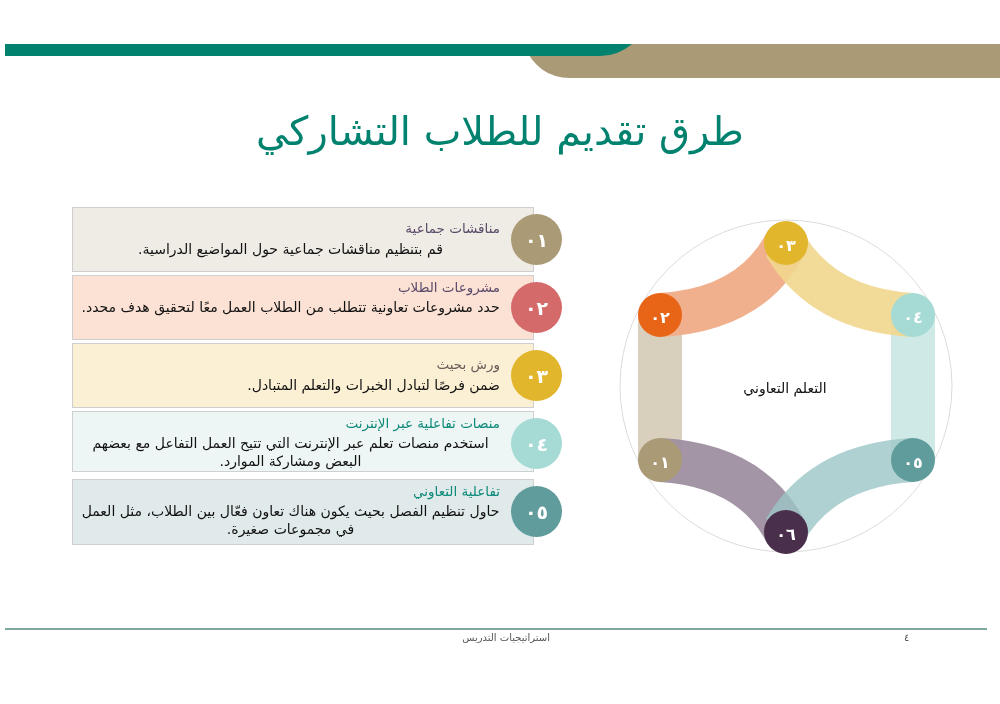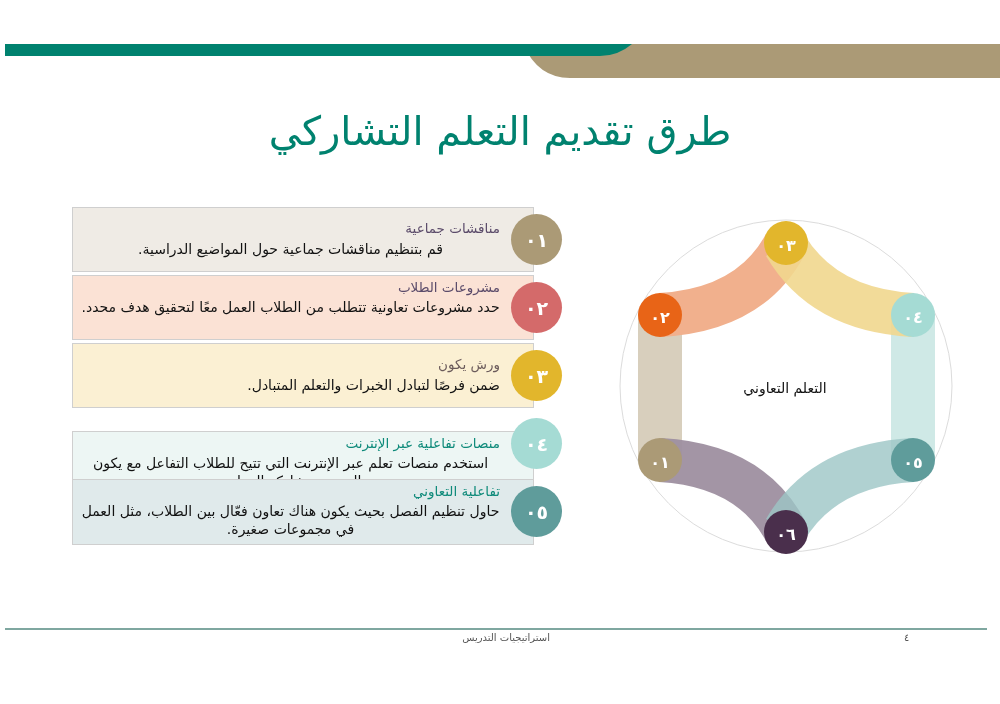--- a/index.html
+++ b/index.html
@@ -15,37 +15,37 @@
   .footer-text{position:absolute;top:632px;font-size:10px;color:#555;direction:rtl;}
 </style>
 </head>
 <body>
 
 <svg class="topbar" viewBox="0 0 1000 90">
   <path d="M523 44 L1000 44 L1000 78 L570 78 Q538 78 523 44 Z" fill="#ab9a76"></path>
   <path d="M5 44 L632 44 Q618 56 600 56 L5 56 Z" fill="#00826f"></path>
 </svg>
 
-<div class="title">طرق تقديم التعلم التشاركي</div>
+<div class="title">طرق تقديم للطلاب التشاركي</div>
 
 <div class="card" style="top:207px;height:65px;background:#efebe5;">
   <div class="head" style="top:12px;color:#5b4b6a;">مناقشات جماعية</div>
   <div class="body" style="top:32px;">قم بتنظيم مناقشات جماعية حول المواضيع الدراسية.</div>
 </div>
 <div class="card" style="top:275px;height:65px;background:#fbe2d5;">
   <div class="head" style="top:3px;color:#5b4b6a;">مشروعات الطلاب</div>
   <div class="body" style="top:22px;">حدد مشروعات تعاونية تتطلب من الطلاب العمل معًا لتحقيق هدف محدد.</div>
 </div>
 <div class="card" style="top:343px;height:65px;background:#fbf0d3;">
-  <div class="head" style="top:12px;color:#6b5b5b;">ورش يكون</div>
+  <div class="head" style="top:12px;color:#6b5b5b;">ورش بحيث</div>
   <div class="body" style="top:32px;text-align:right;">ضمن فرصًا لتبادل الخبرات والتعلم المتبادل.</div>
 </div>
-<div class="card" style="top:411px;height:61px;background:#edf6f4;margin-top:20px;">
+<div class="card" style="top:411px;height:61px;background:#edf6f4;">
   <div class="head" style="top:3px;color:#0e8a7a;">منصات تفاعلية عبر الإنترنت</div>
-  <div class="body" style="top:22px;">استخدم منصات تعلم عبر الإنترنت التي تتيح للطلاب التفاعل مع يكون البعض ومشاركة الموارد.</div>
+  <div class="body" style="top:22px;">استخدم منصات تعلم عبر الإنترنت التي تتيح العمل التفاعل مع بعضهم البعض ومشاركة الموارد.</div>
 </div>
 <div class="card" style="top:479px;height:66px;background:#e0eaeb;">
   <div class="head" style="top:3px;color:#0e8a7a;">تفاعلية التعاوني</div>
   <div class="body" style="top:22px;">حاول تنظيم الفصل بحيث يكون هناك تعاون فعّال بين الطلاب، مثل العمل في مجموعات صغيرة.</div>
 </div>
 
 <div class="badge" style="top:214px;background:#ab9a76;">٠١</div>
 <div class="badge" style="top:282px;background:#d46a6a;">٠٢</div>
 <div class="badge" style="top:350px;background:#e2b62c;">٠٣</div>
 <div class="badge" style="top:418px;background:#a5dbd4;">٠٤</div>

